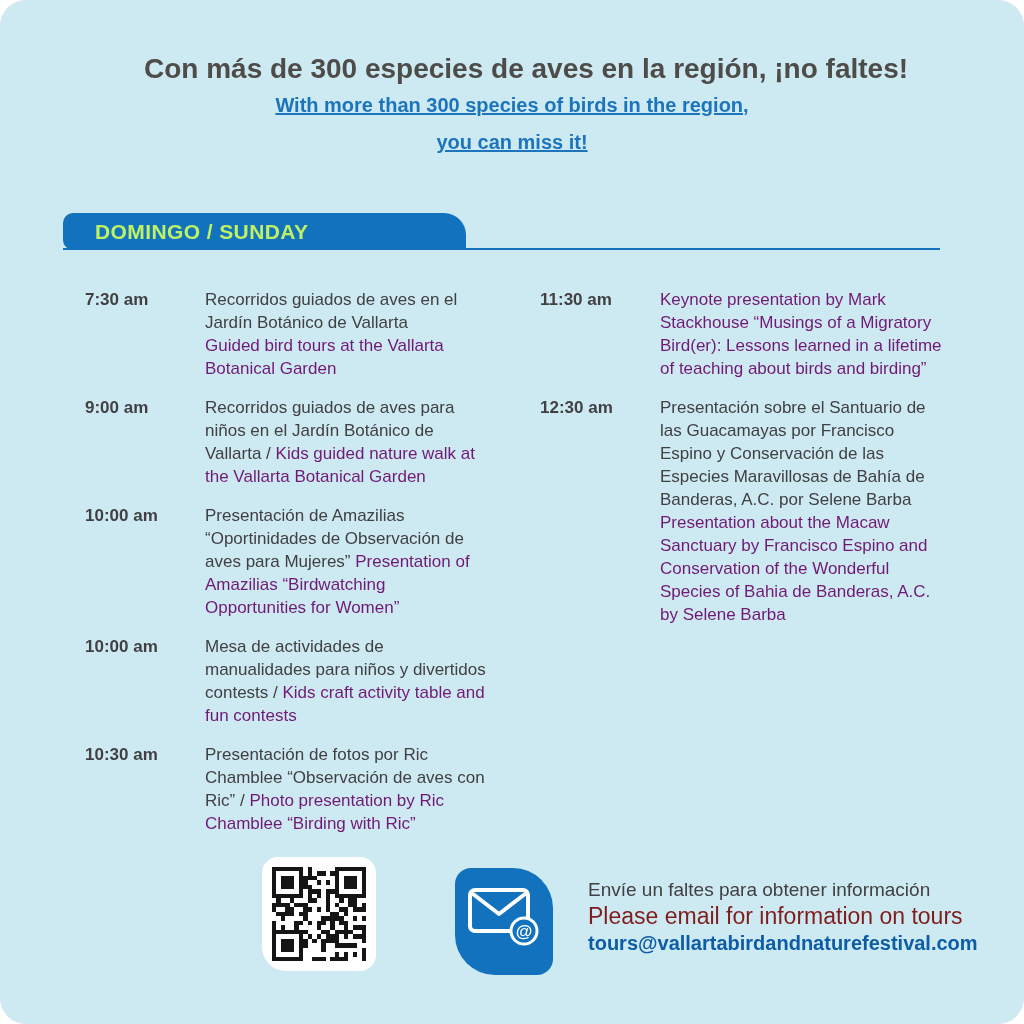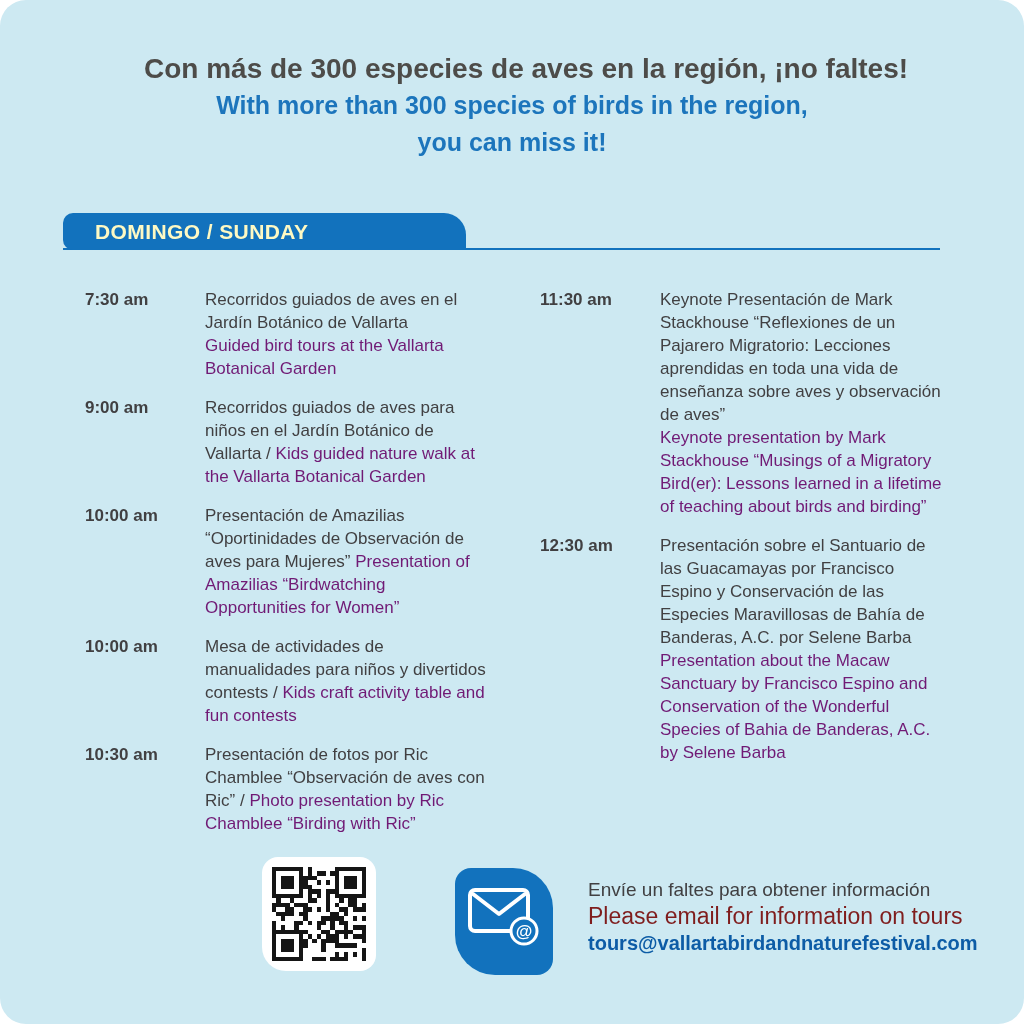--- a/index.html
+++ b/index.html
@@ -3,27 +3,27 @@
 <meta charset="utf-8">
 <style>
   html,body{margin:0;padding:0;background:#ffffff;}
   .canvas{position:relative;width:1024px;height:1024px;background:#ffffff;overflow:hidden;
           font-family:"Liberation Sans","DejaVu Sans",sans-serif;}
   .flyer{position:absolute;inset:0;background:#cde9f2;border-radius:26px;}
 
   
   .header{position:absolute;top:50px;left:0;width:1024px;text-align:center;}
   .h-es{font-size:28px;font-weight:700;color:#4d4c49;line-height:37px;margin-left:28px;}
-  .h-en{font-size:25px;font-weight:700;color:#1c75bc;line-height:37px;}
+  .h-en{font-size:20px;font-weight:700;color:#1c75bc;line-height:37px;text-decoration:underline;}
 
   
   .banner{position:absolute;left:63px;top:213px;width:403px;height:37px;background:#1272bd;
           border-radius:10px 22px 0 10px;}
   .banner-label{display:block;padding-left:32px;line-height:37px;font-size:21px;font-weight:700;
-          color:#fef9c3;letter-spacing:0.4px;}
+          color:#bef264;letter-spacing:0.4px;}
   .rule{position:absolute;left:63px;top:248px;width:877px;height:2px;background:#1272bd;}
 
   
   .col{position:absolute;top:288px;}
   .col-left{left:85px;width:405px;}
   .col-right{left:540px;width:405px;}
   .item{display:flex;margin-bottom:16px;}
   .time{width:120px;flex:0 0 120px;font-size:17px;font-weight:700;color:#414042;line-height:23px;}
   .desc{width:292px;font-size:17px;line-height:23px;}
   .es{font-weight:400;color:#414042;}
@@ -94,21 +94,20 @@
           <span class="es">Presentación de fotos por Ric Chamblee “Observación de aves con Ric” /</span>
           <span class="en">Photo presentation by Ric Chamblee  “Birding with Ric”</span>
         </div>
       </div>
     </div>
 
     <div class="col col-right">
       <div class="item">
         <div class="time">11:30 am</div>
         <div class="desc">
-          <span class="es">Keynote Presentación de Mark Stackhouse “Reflexiones de un Pajarero Migratorio: Lecciones aprendidas en toda una vida de enseñanza sobre aves y observación de aves”</span>
           <span class="en blk">Keynote presentation by Mark Stackhouse “Musings of a Migratory Bird(er): Lessons learned in a lifetime of teaching about birds and birding”</span>
         </div>
       </div>
       <div class="item">
         <div class="time">12:30 am</div>
         <div class="desc">
           <span class="es">Presentación sobre el Santuario de las Guacamayas por Francisco Espino y Conservación de las Especies Maravillosas de Bahía de Banderas, A.C. por Selene Barba</span>
           <span class="en blk">Presentation about the Macaw Sanctuary by Francisco Espino and Conservation of the Wonderful Species of Bahia de Banderas, A.C. by Selene Barba</span>
         </div>
       </div>

